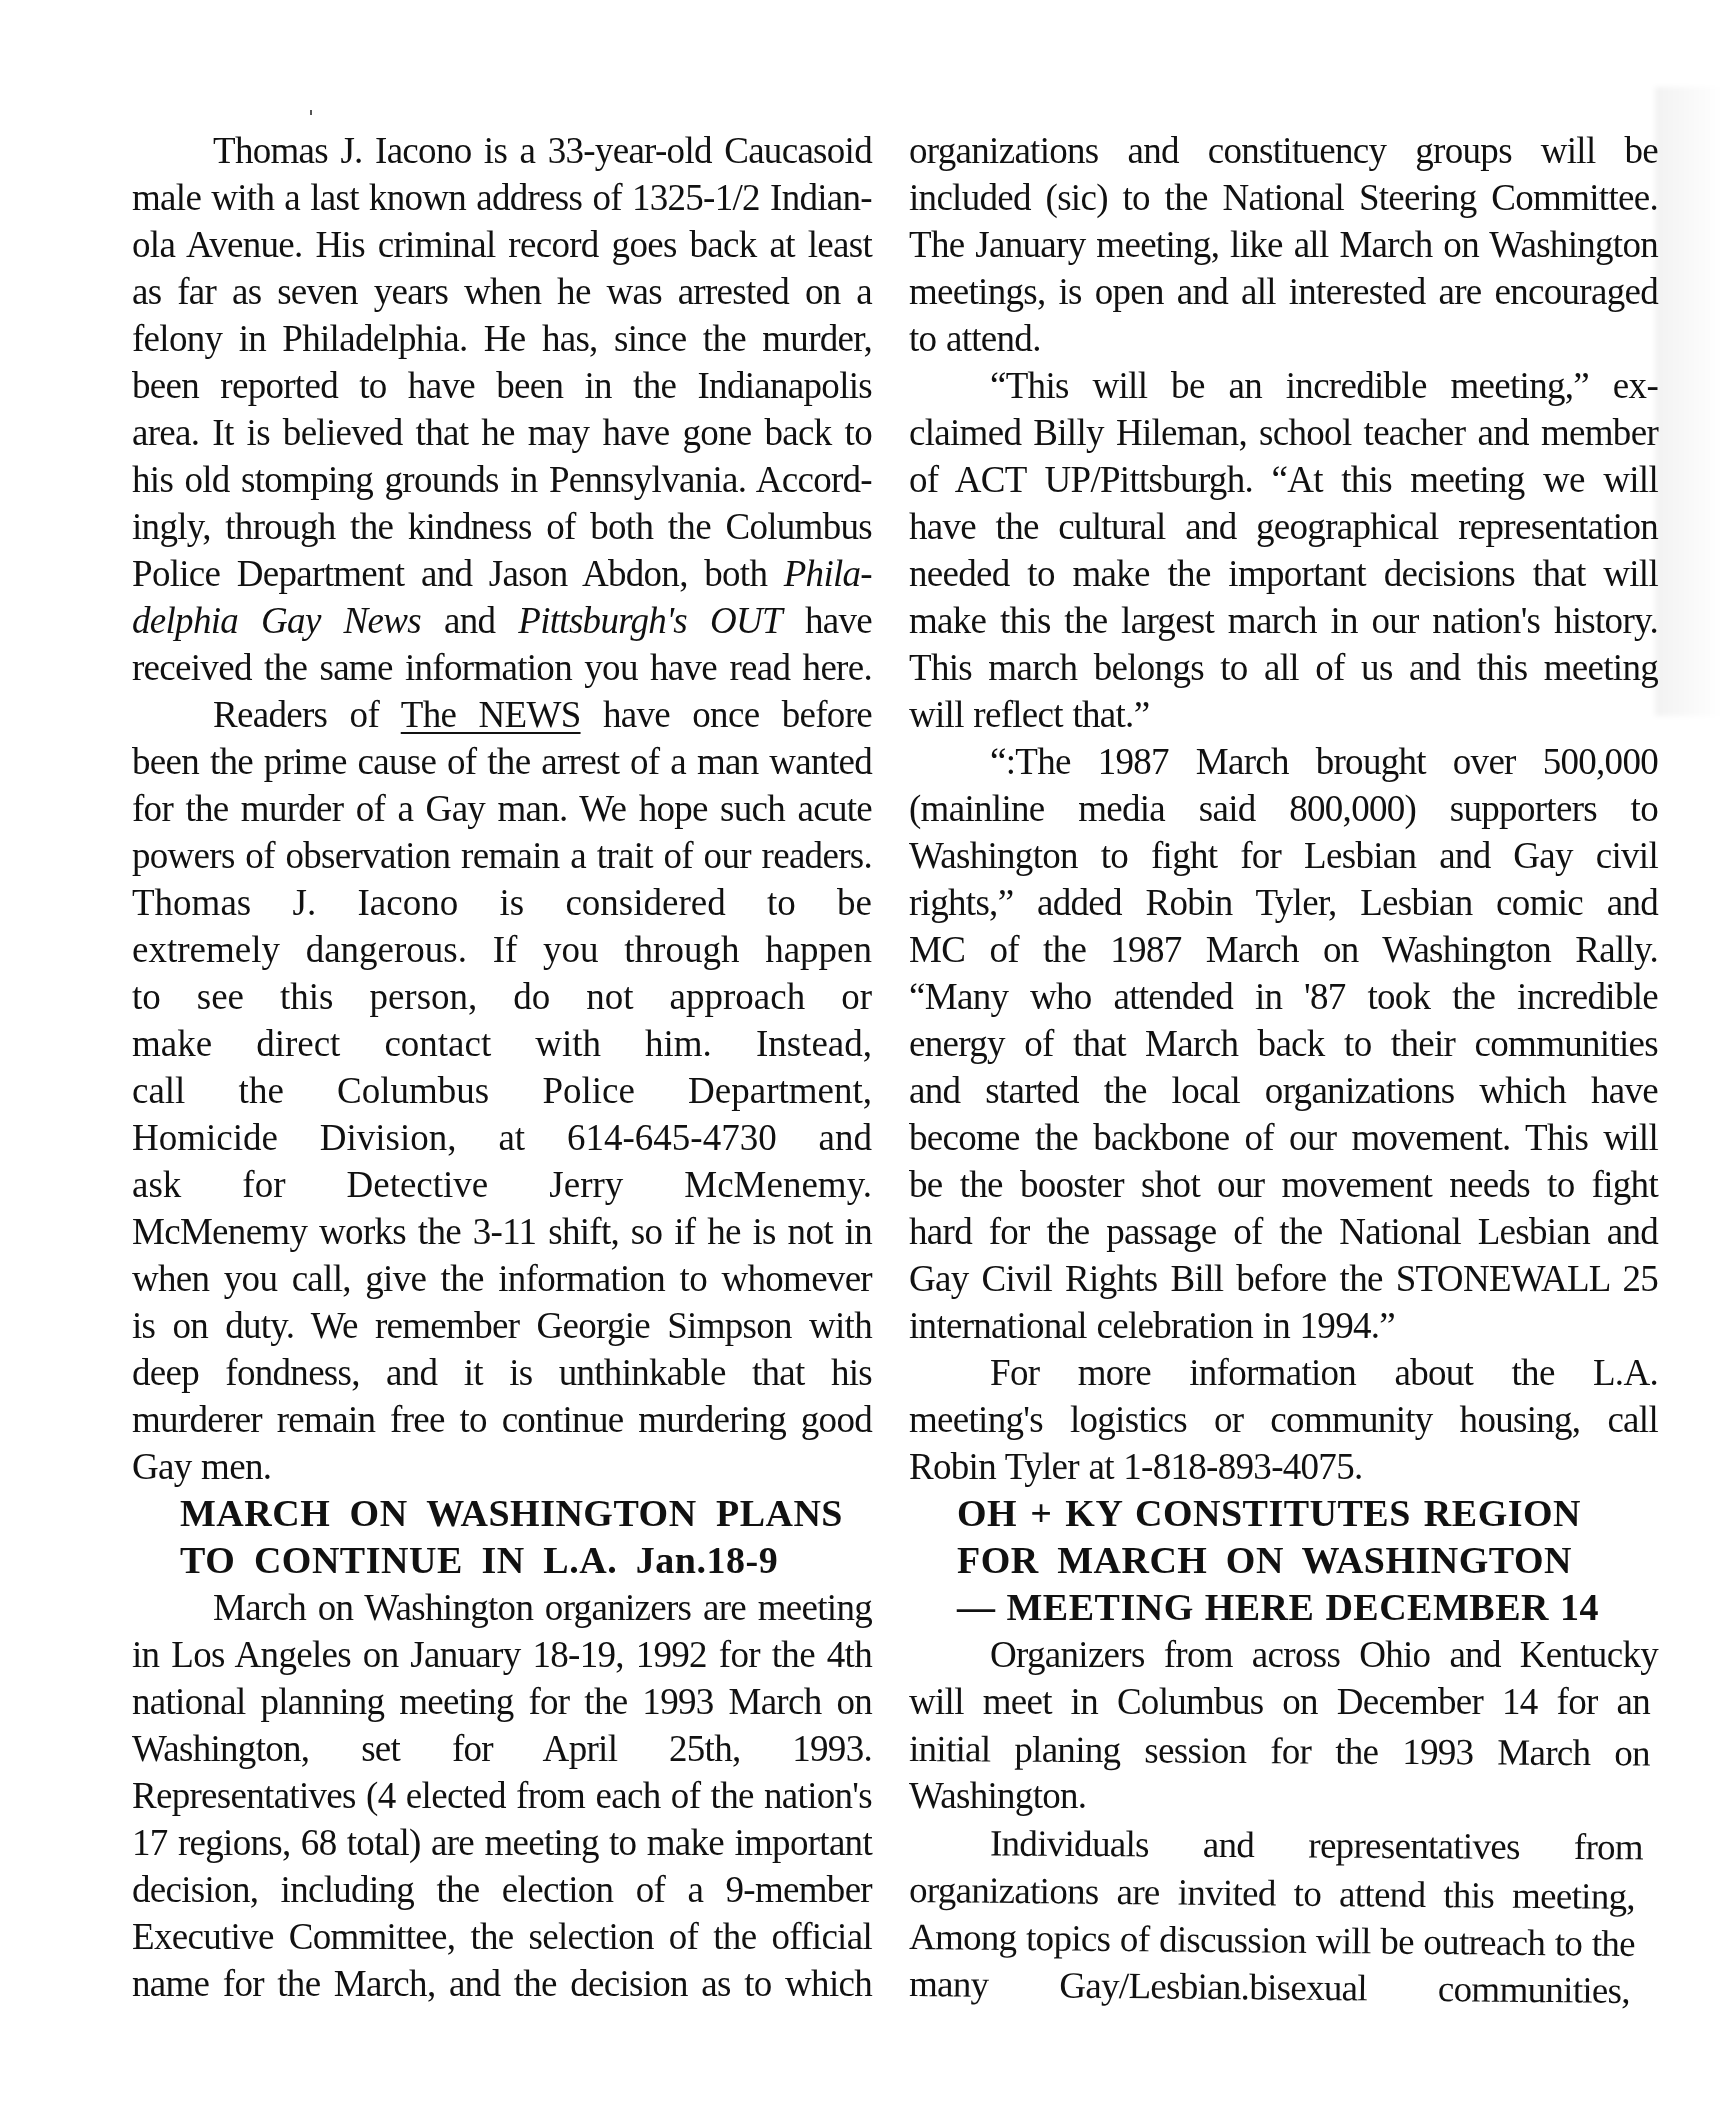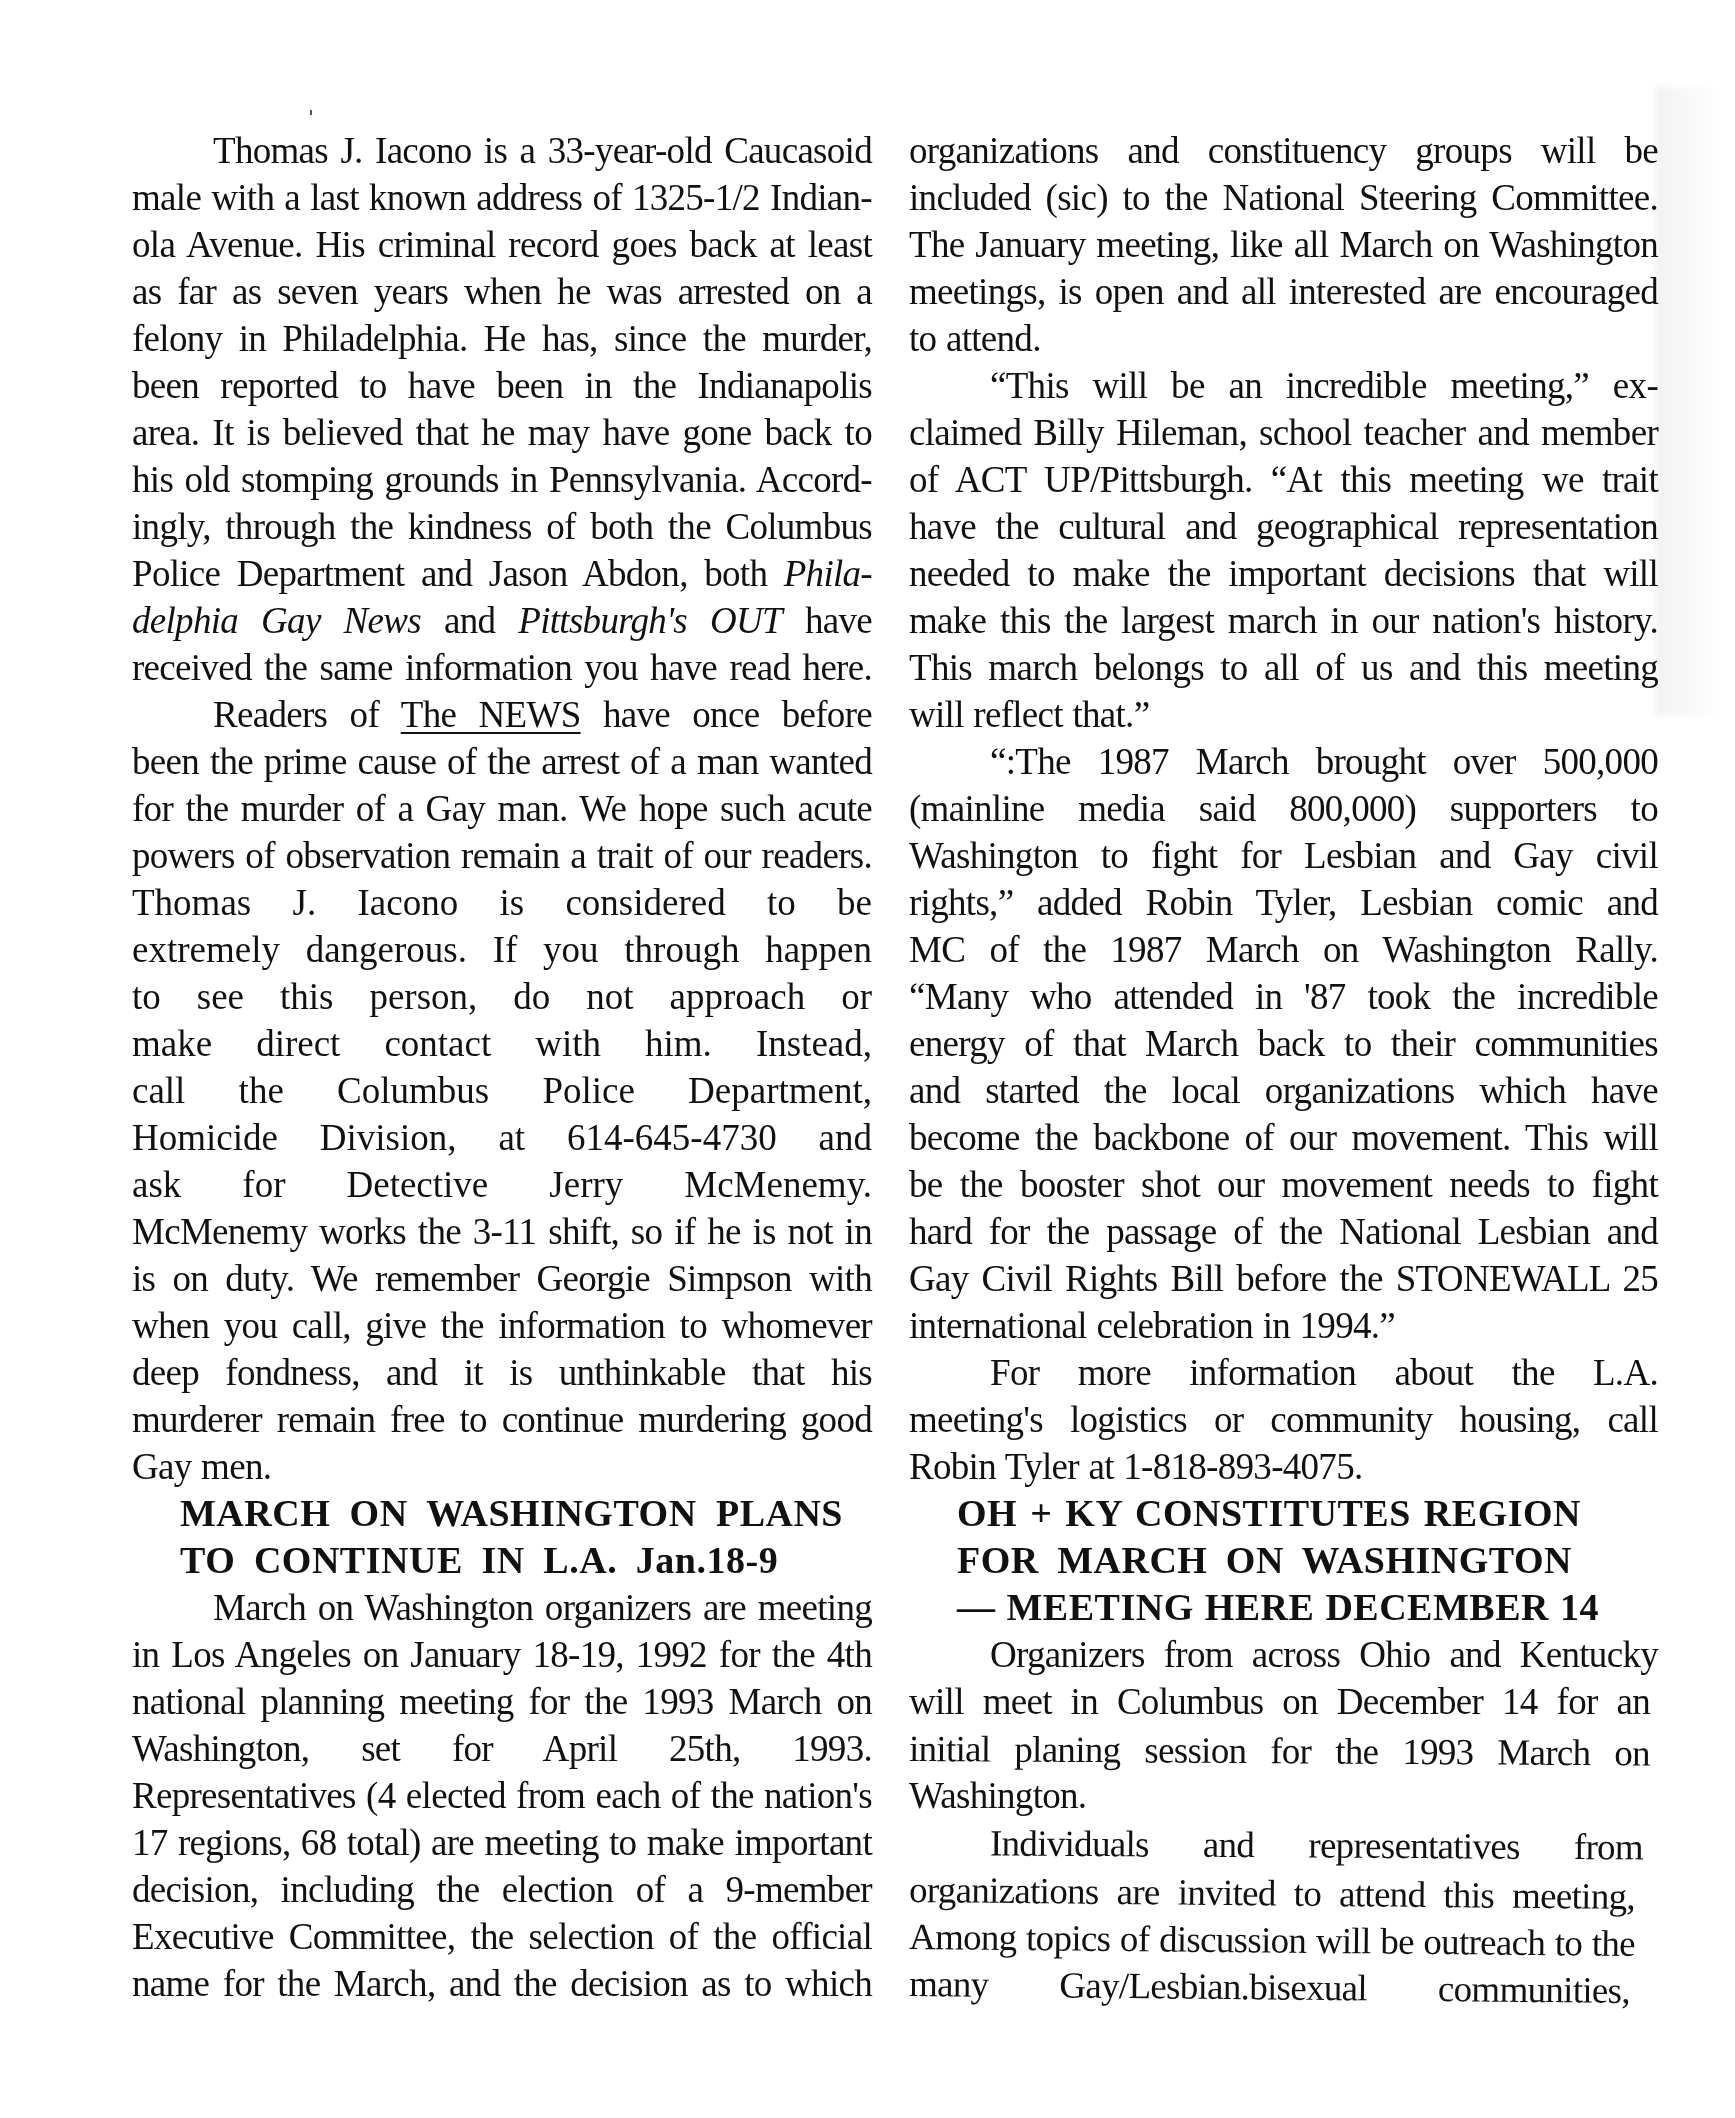--- a/index.html
+++ b/index.html
@@ -70,22 +70,22 @@
         <span class="line bold">Thomas J. Iacono is considered to be</span>
         <span class="line bold">extremely dangerous. If you through happen</span>
         <span class="line bold">to see this person, do not approach or</span>
         <span class="line bold">make direct contact with him. Instead,</span>
         <span class="line bold">call the Columbus Police Department,</span>
         <span class="line bold">Homicide Division, at 614-645-4730 and</span>
         <span class="line bold">ask for Detective Jerry McMenemy.</span>
       </div>
 
       <span class="line">McMenemy works the 3-11 shift, so if he is not in</span>
+      <span class="line">when you call, give the information to whomever</span>
       <span class="line">is on duty. We remember Georgie Simpson with</span>
-      <span class="line">when you call, give the information to whomever</span>
       <span class="line">deep fondness, and it is unthinkable that his</span>
       <span class="line">murderer remain free to continue murdering good</span>
       <span class="line last">Gay men.</span>
     </div>
 
     <div>
       <span class="line head just" style="width:663px">MARCH ON WASHINGTON PLANS</span>
       <span class="line head" style="word-spacing:8.7px">TO CONTINUE IN L.A. Jan.18-9</span>
       <span class="line indent">March on Washington organizers are meeting</span>
       <span class="line">in Los Angeles on January 18-19, 1992 for the 4th</span>
@@ -102,21 +102,21 @@
   <div class="col right">
     <div>
       <span class="line">organizations and constituency groups will be</span>
       <span class="line">included (sic) to the National Steering Committee.</span>
       <span class="line">The January meeting, like all March on Washington</span>
       <span class="line">meetings, is open and all interested are encouraged</span>
       <span class="line last">to attend.</span>
 
       <span class="line indent">“This will be an incredible meeting,” ex-</span>
       <span class="line">claimed Billy Hileman, school teacher and member</span>
-      <span class="line">of ACT UP/Pittsburgh. “At this meeting we trait</span>
+      <span class="line">of ACT UP/Pittsburgh. “At this meeting we will</span>
       <span class="line">have the cultural and geographical representation</span>
       <span class="line">needed to make the important decisions that will</span>
       <span class="line">make this the largest march in our nation's history.</span>
       <span class="line">This march belongs to all of us and this meeting</span>
       <span class="line last">will reflect that.”</span>
 
       <span class="line indent">“:The 1987 March brought over 500,000</span>
       <span class="line">(mainline media  said 800,000) supporters to</span>
       <span class="line">Washington to fight for Lesbian and Gay civil</span>
       <span class="line">rights,” added Robin Tyler, Lesbian comic and</span>

